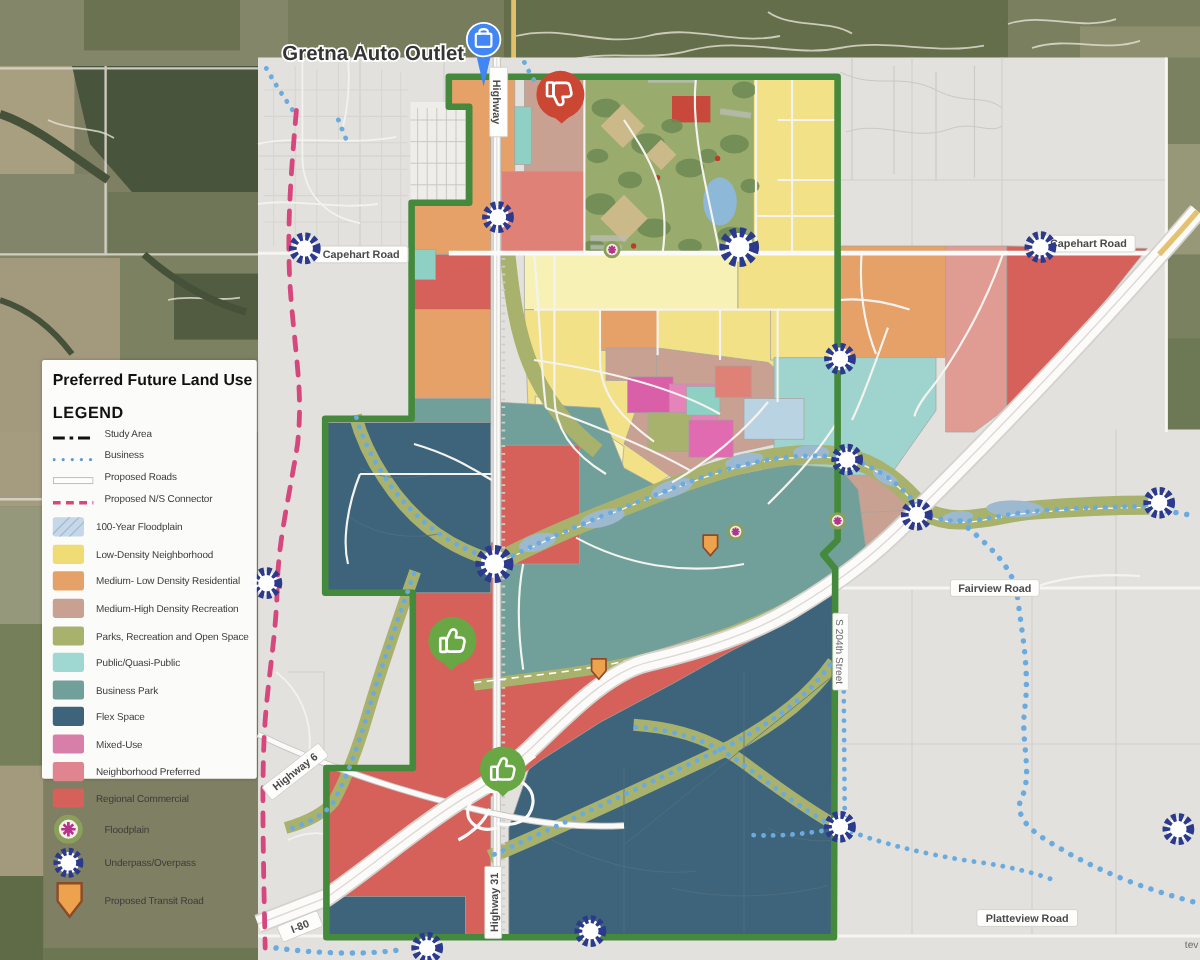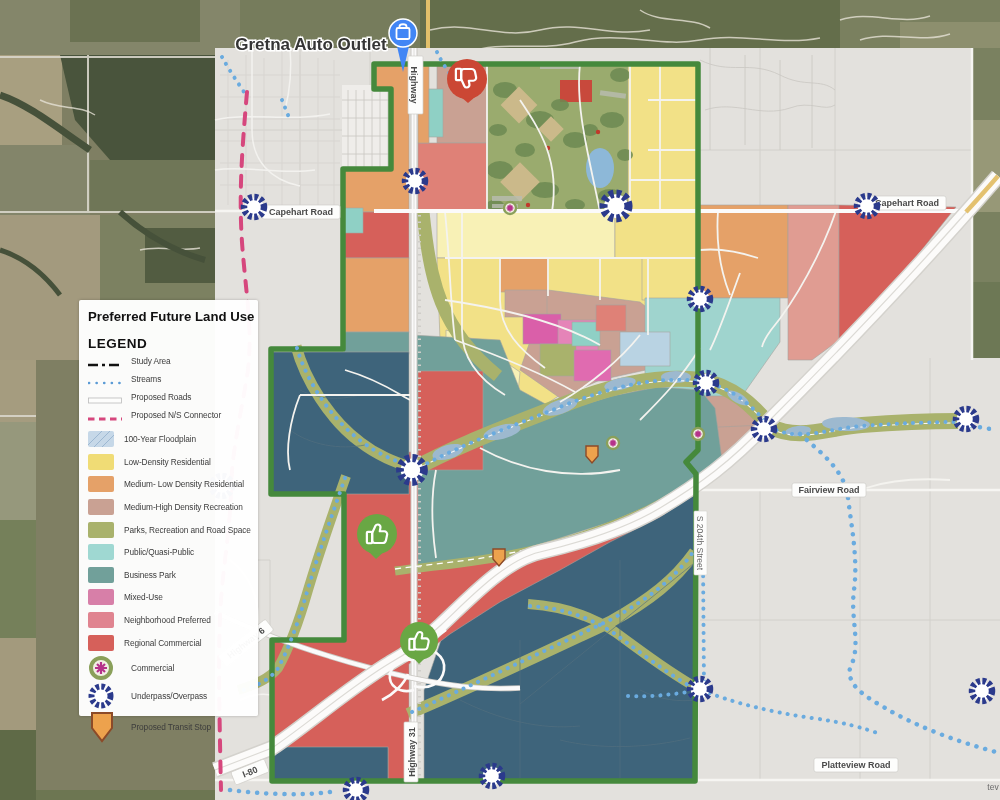--- a/index.html
+++ b/index.html
@@ -1,22 +1,22 @@
 <!DOCTYPE html>
 <html><head>
 <meta charset="utf-8">
 <style>
   html,body{margin:0;padding:0;width:1000px;height:800px;overflow:hidden;
     font-family:"Liberation Sans", sans-serif;}
   #stage{position:relative;width:1000px;height:800px;background:#75805c;}
   #mainsvg{position:absolute;left:0;top:0;}
   #legend svg{display:block;}
-  #legend{position:absolute;left:35px;top:300px;width:179px;height:416px;
+  #legend{position:absolute;left:35px;top:300px;width:179px;height:349px;
     background:rgba(255,255,255,0.97);border-radius:2px;box-shadow:0 0 3px rgba(0,0,0,0.25);
-    box-sizing:border-box;padding:9px 8px 6px 9px;margin-left:44px;}
+    box-sizing:border-box;padding:9px 8px 6px 9px;}
   #legend h1{font-size:13.2px;margin:0 0 12px 0;color:#111;white-space:nowrap;}
   #legend h2{font-size:13.5px;margin:0 0 5px 0;color:#111;letter-spacing:0.5px;}
   .li{display:flex;height:18px;}
   .ci{display:flex;align-items:center;height:22.6px;}
   .ic{display:flex;align-items:center;height:28px;}
   .sym{width:34px;margin-right:9px;flex:0 0 34px;display:flex;align-items:center;justify-content:flex-start;}
   .sw{width:26px;height:16px;border-radius:2px;flex:0 0 26px;margin-right:10px;}
   .lt{font-size:8.3px;color:#3c3c3c;white-space:nowrap;letter-spacing:-0.1px;}
 </style>
 </head>
@@ -473,21 +473,21 @@
           </svg>
         </span>
         <span class="lt">Study Area</span>
       </div>
   <div class="li">
         <span class="sym">
           <svg width="34" height="6">
             <path d="M1,3 h32" stroke="#5b9bd5" stroke-width="2.6" stroke-dasharray="0.1 7.5" stroke-linecap="round"></path>
           </svg>
         </span>
-        <span class="lt">Streams</span>
+        <span class="lt">Business</span>
       </div>
   <div class="li">
         <span class="sym">
           <svg width="34" height="8">
             <rect x="0.5" y="1" width="33" height="5" fill="#fdfdfc" stroke="#bbb" stroke-width="0.8"></rect>
           </svg>
         </span>
         <span class="lt">Proposed Roads</span>
       </div>
   <div class="li">
@@ -501,41 +501,45 @@
   <div class="ci">
         <span class="sw" style="background:#c6d8e8">
           <svg width="26" height="16">
             <path d="M-2,16 L16,-2 M2,20 L22,0 M8,22 L28,2" stroke="#9db8d2" stroke-width="1"></path>
           </svg>
         </span>
         <span class="lt">100-Year Floodplain</span>
       </div>
   <div class="ci">
         <span class="sw" style="background:#f0dc75"></span>
-        <span class="lt">Low-Density Residential</span>
+        <span class="lt">Low-Density Neighborhood</span>
       </div>
   <div class="ci">
         <span class="sw" style="background:#e5a168"></span>
         <span class="lt">Medium- Low Density Residential</span>
       </div>
   <div class="ci">
         <span class="sw" style="background:#c9a193"></span>
         <span class="lt">Medium-High Density Recreation</span>
       </div>
   <div class="ci">
         <span class="sw" style="background:#a9b26c"></span>
-        <span class="lt">Parks, Recreation and Road Space</span>
+        <span class="lt">Parks, Recreation and Open Space</span>
       </div>
   <div class="ci">
         <span class="sw" style="background:#9fd8d2"></span>
         <span class="lt">Public/Quasi-Public</span>
       </div>
   <div class="ci">
         <span class="sw" style="background:#71a09a"></span>
         <span class="lt">Business Park</span>
+      </div>
+  <div class="ci">
+        <span class="sw" style="background:#3e647b"></span>
+        <span class="lt">Flex Space</span>
       </div>
   <div class="ci">
         <span class="sw" style="background:#d77fa8"></span>
         <span class="lt">Mixed-Use</span>
       </div>
   <div class="ci">
         <span class="sw" style="background:#e08490"></span>
         <span class="lt">Neighborhood Preferred</span>
       </div>
   <div class="ci">
@@ -544,33 +548,33 @@
       </div>
   <div class="ic">
         <span class="sym">
           <svg width="34" height="26">
             <circle cx="13" cy="13" r="10" fill="#f2efe4" stroke="#8aa05a" stroke-width="4"></circle>
             <g stroke="#b5338a" stroke-width="2.2">
               <path d="M13,7 V19 M7,13 H19 M9,9 L17,17 M9,17 L17,9"></path>
             </g>
           </svg>
         </span>
-        <span class="lt">Commercial</span>
+        <span class="lt">Floodplain</span>
       </div>
   <div class="ic">
         <span class="sym">
           <svg width="34" height="28">
             <circle cx="13" cy="14" r="9" fill="#fff"></circle>
             <circle cx="13" cy="14" r="9.5" fill="none" stroke="#2b3a8c" stroke-width="6" stroke-dasharray="3.4 2.2"></circle>
           </svg>
         </span>
         <span class="lt">Underpass/Overpass</span>
       </div>
   <div class="ic" style="height:34px">
         <span class="sym">
           <svg width="34" height="34">
             <path d="M4,3 H24 V18 L14,31 L4,18 Z" fill="#eda24d" stroke="#8c4a28" stroke-width="2"></path>
           </svg>
         </span>
-        <span class="lt">Proposed Transit Stop</span>
+        <span class="lt">Proposed Transit Road</span>
       </div>
 </div>
 </div>
 
 </body></html>

